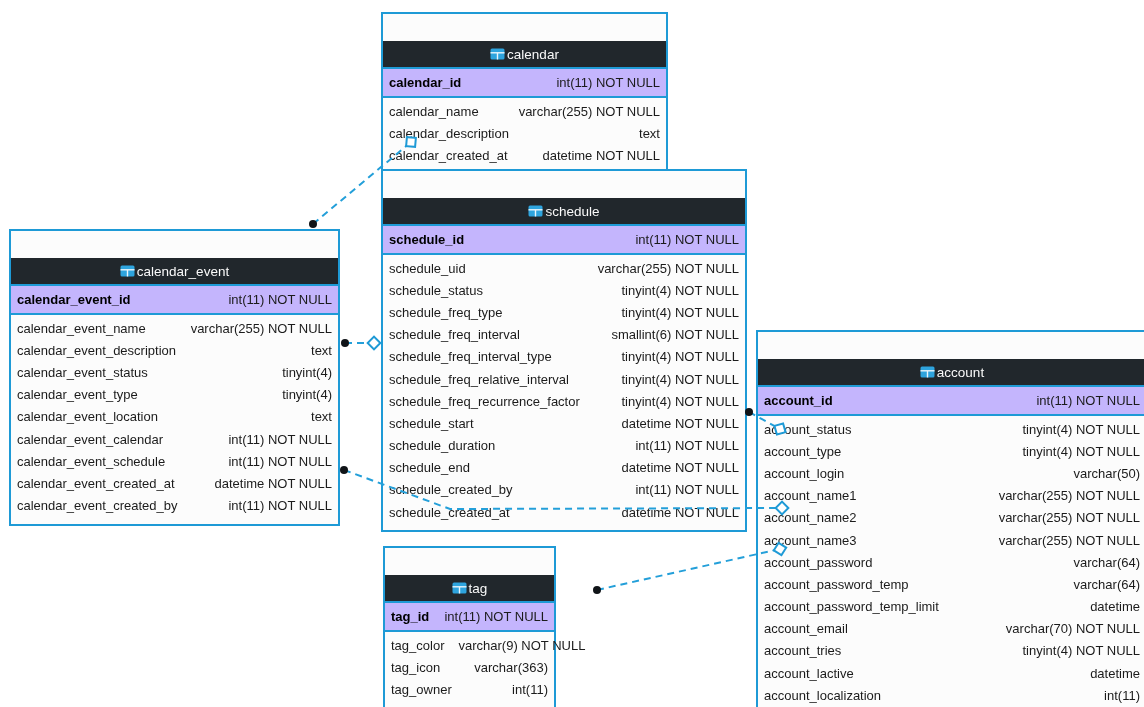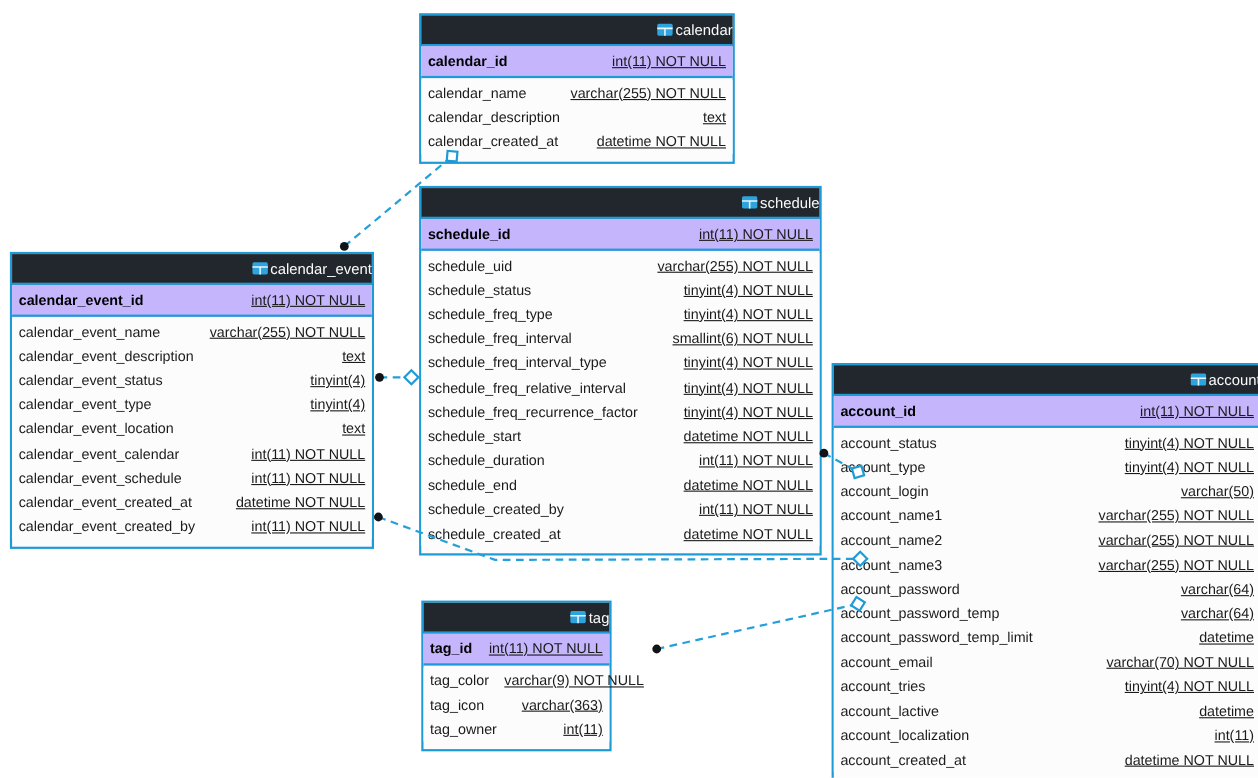--- a/index.html
+++ b/index.html
@@ -10,23 +10,23 @@
   .er-table{
     position:absolute;
     border:2px solid #1e9ad6;
     background:#fcfcfc;
     box-sizing:border-box;
   }
   .er-header{
     height:26px;
     background:#21272c;
     border-bottom:2px solid #1e9ad6;
-    display:flex;align-items:center;justify-content:flex-end;
+    display:flex;align-items:center;justify-content:center;
     gap:2px;
-    color:#fafafa;font-size:13.5px;
+    color:#fafafa;font-size:13.5px;margin-top:27px;
   }
   .er-icon{display:inline-flex;align-items:center;}
   .er-pk-row{
     height:27px;
     display:flex;align-items:center;justify-content:space-between;
     padding:0 6px;
     border-bottom:2px solid #1e9ad6;
     background:#c4b5fd;
   }
   .er-pk-row .col-name{font-weight:bold;color:#000;}
@@ -34,21 +34,21 @@
   .er-row{
     height:22.2px;
     display:flex;align-items:center;justify-content:space-between;
     padding:0 6px;
     background:#fcfcfc;
   }
   .col-name,.col-type{
     font-size:13px;color:#1b1b1b;white-space:nowrap;
   }
   .col-name{margin-right:14px;}
-  .col-type{margin-left:auto;text-align:center;text-decoration:underline;}
+  .col-type{margin-left:auto;text-align:center;}
   .overlay{
     position:absolute;left:0;top:0;pointer-events:none;
   }
   .rel{
     fill:none;stroke:#239fd9;stroke-width:2;stroke-dasharray:7 5;
   }
   .diam{
     fill:#ffffff;stroke:#1e9ad6;stroke-width:2;
   }
   .dot{fill:#101418;}

